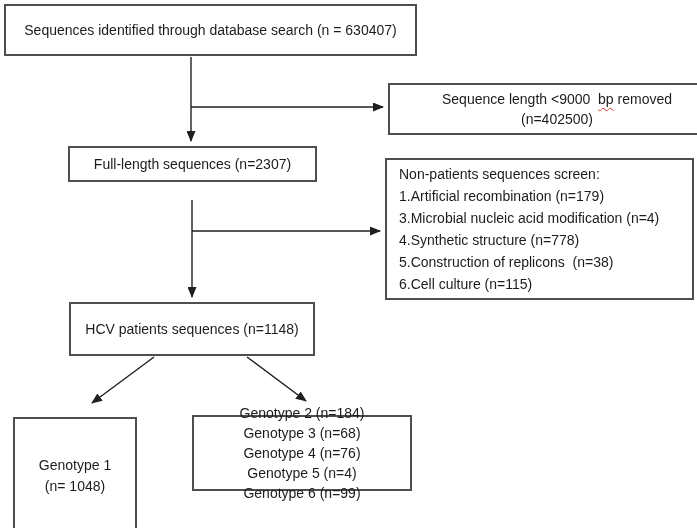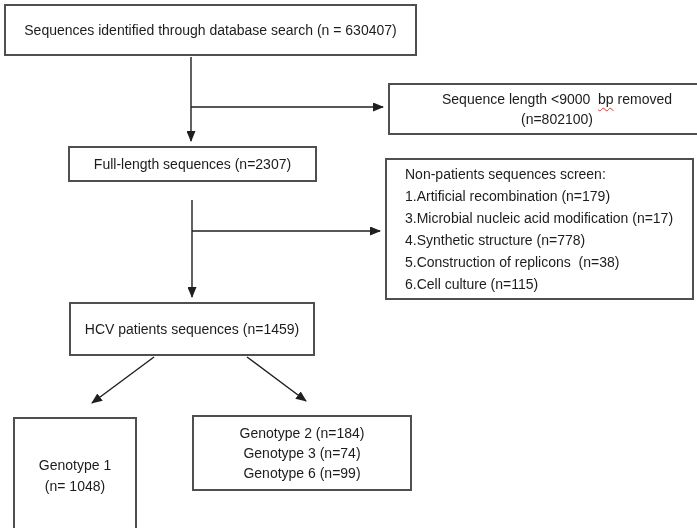--- a/index.html
+++ b/index.html
@@ -47,21 +47,21 @@
     line-height: 21px;
   }
   .box .line {
     white-space: pre;
   }
   .box-identified   { left: 4px;   top: 4px;   width: 413px; height: 52px; }
   .box-removed      { left: 388px; top: 83px;  width: 338px; height: 52px; line-height: 20px; }
   .box-fulllength   { left: 68px;  top: 146px; width: 249px; height: 36px; }
   .box-screen       { left: 385px; top: 158px; width: 309px; height: 142px;
                       align-items: flex-start; text-align: left;
-                      padding-left: 18px; line-height: 22px; }
+                      padding-left: 12px; line-height: 22px; }
   .box-patients     { left: 69px;  top: 302px; width: 246px; height: 54px; }
   .box-genotype1    { left: 13px;  top: 417px; width: 124px; height: 117px; }
   .box-genotypes    { left: 192px; top: 415px; width: 220px; height: 76px; line-height: 20px; }
   .misspell {
     text-decoration-line: underline;
     text-decoration-style: wavy;
     text-decoration-color: var(--spellcheck, #e0392f);
     text-decoration-thickness: 1px;
     text-underline-offset: 3px;
   }
@@ -84,44 +84,46 @@
     <line class="arrow-line" x1="154" y1="357" x2="92" y2="403" marker-end="url(#arrowhead)"></line>
     <line class="arrow-line" x1="247" y1="357" x2="306" y2="401" marker-end="url(#arrowhead)"></line>
   </svg>
 
   <div class="box box-identified">
     <div class="line">Sequences identified through database search (n = 630407)</div>
   </div>
 
   <div class="box box-removed">
     <div class="line"><span>Sequence length &lt;9000  </span><span class="misspell">bp</span><span> removed</span></div>
-    <div class="line">(n=802100)</div>
+    <div class="line">(n=402500)</div>
   </div>
 
   <div class="box box-fulllength">
     <div class="line">Full-length sequences (n=2307)</div>
   </div>
 
   <div class="box box-screen">
     <div class="line">Non-patients sequences screen:</div>
     <div class="line">1.Artificial recombination (n=179)</div>
-    <div class="line">3.Microbial nucleic acid modification (n=17)</div>
+    <div class="line">3.Microbial nucleic acid modification (n=4)</div>
     <div class="line">4.Synthetic structure (n=778)</div>
     <div class="line">5.Construction of replicons  (n=38)</div>
     <div class="line">6.Cell culture (n=115)</div>
   </div>
 
   <div class="box box-patients">
-    <div class="line">HCV patients sequences (n=1459)</div>
+    <div class="line">HCV patients sequences (n=1148)</div>
   </div>
 
   <div class="box box-genotype1">
     <div class="line">Genotype 1</div>
     <div class="line">(n= 1048)</div>
   </div>
 
   <div class="box box-genotypes">
     <div class="line">Genotype 2 (n=184)</div>
-    <div class="line">Genotype 3 (n=74)</div>
+    <div class="line">Genotype 3 (n=68)</div>
+    <div class="line">Genotype 4 (n=76)</div>
+    <div class="line">Genotype 5 (n=4)</div>
     <div class="line">Genotype 6 (n=99)</div>
   </div>
 
 </div>
 
 </body></html>

